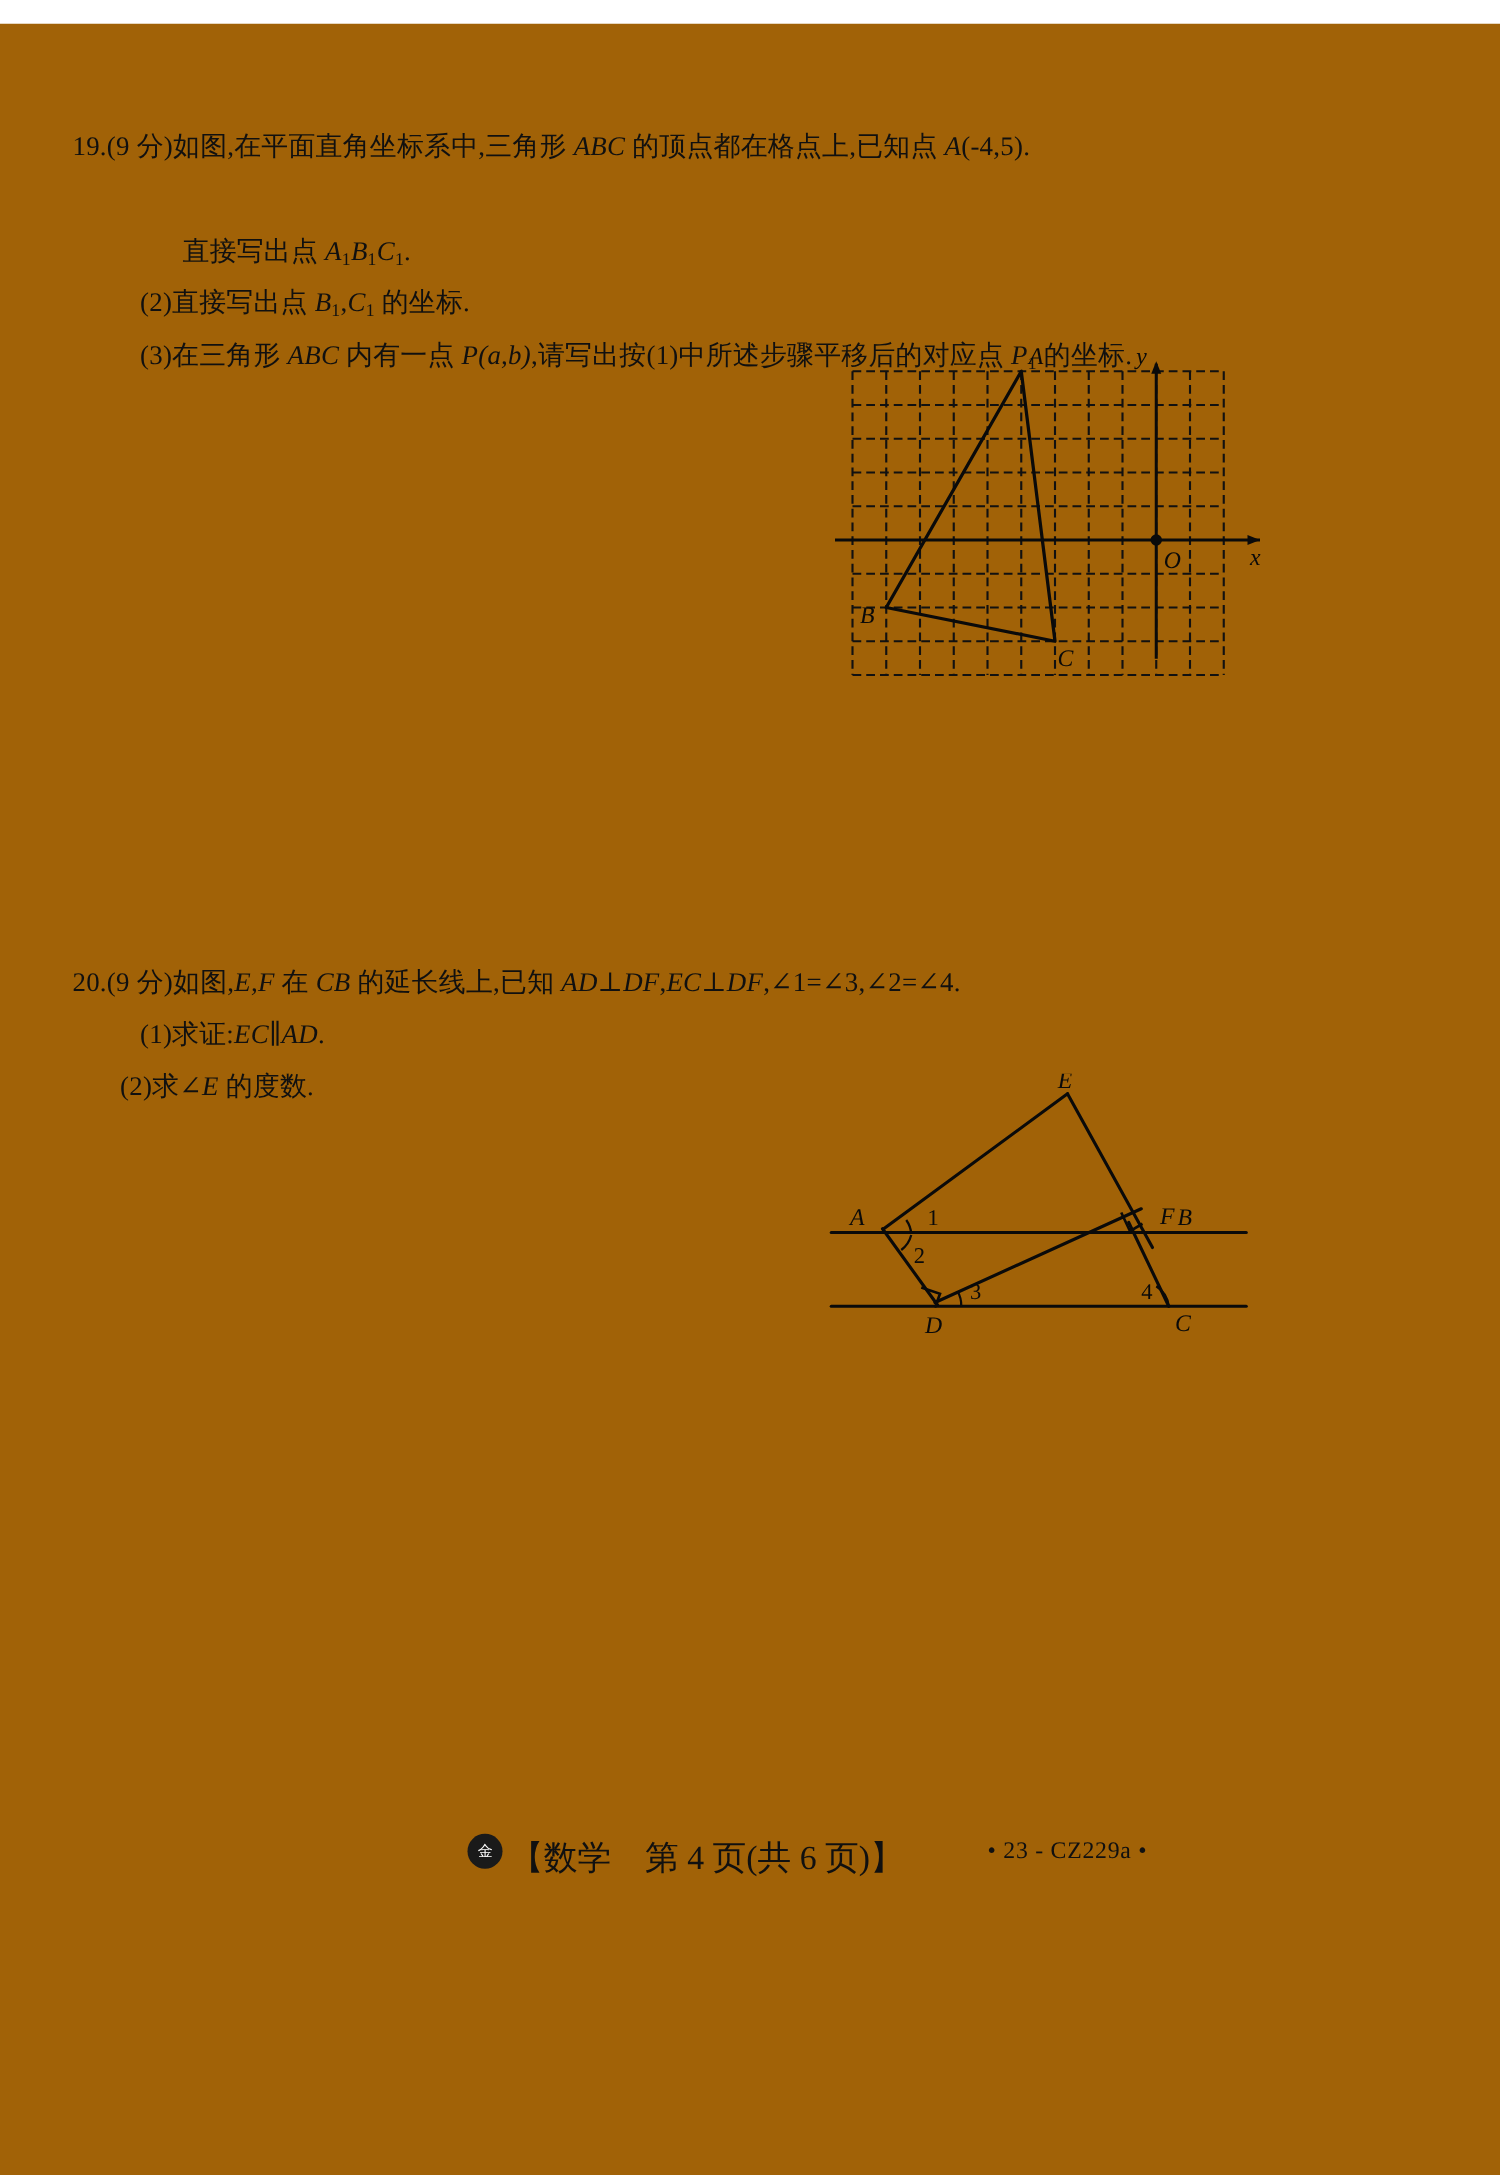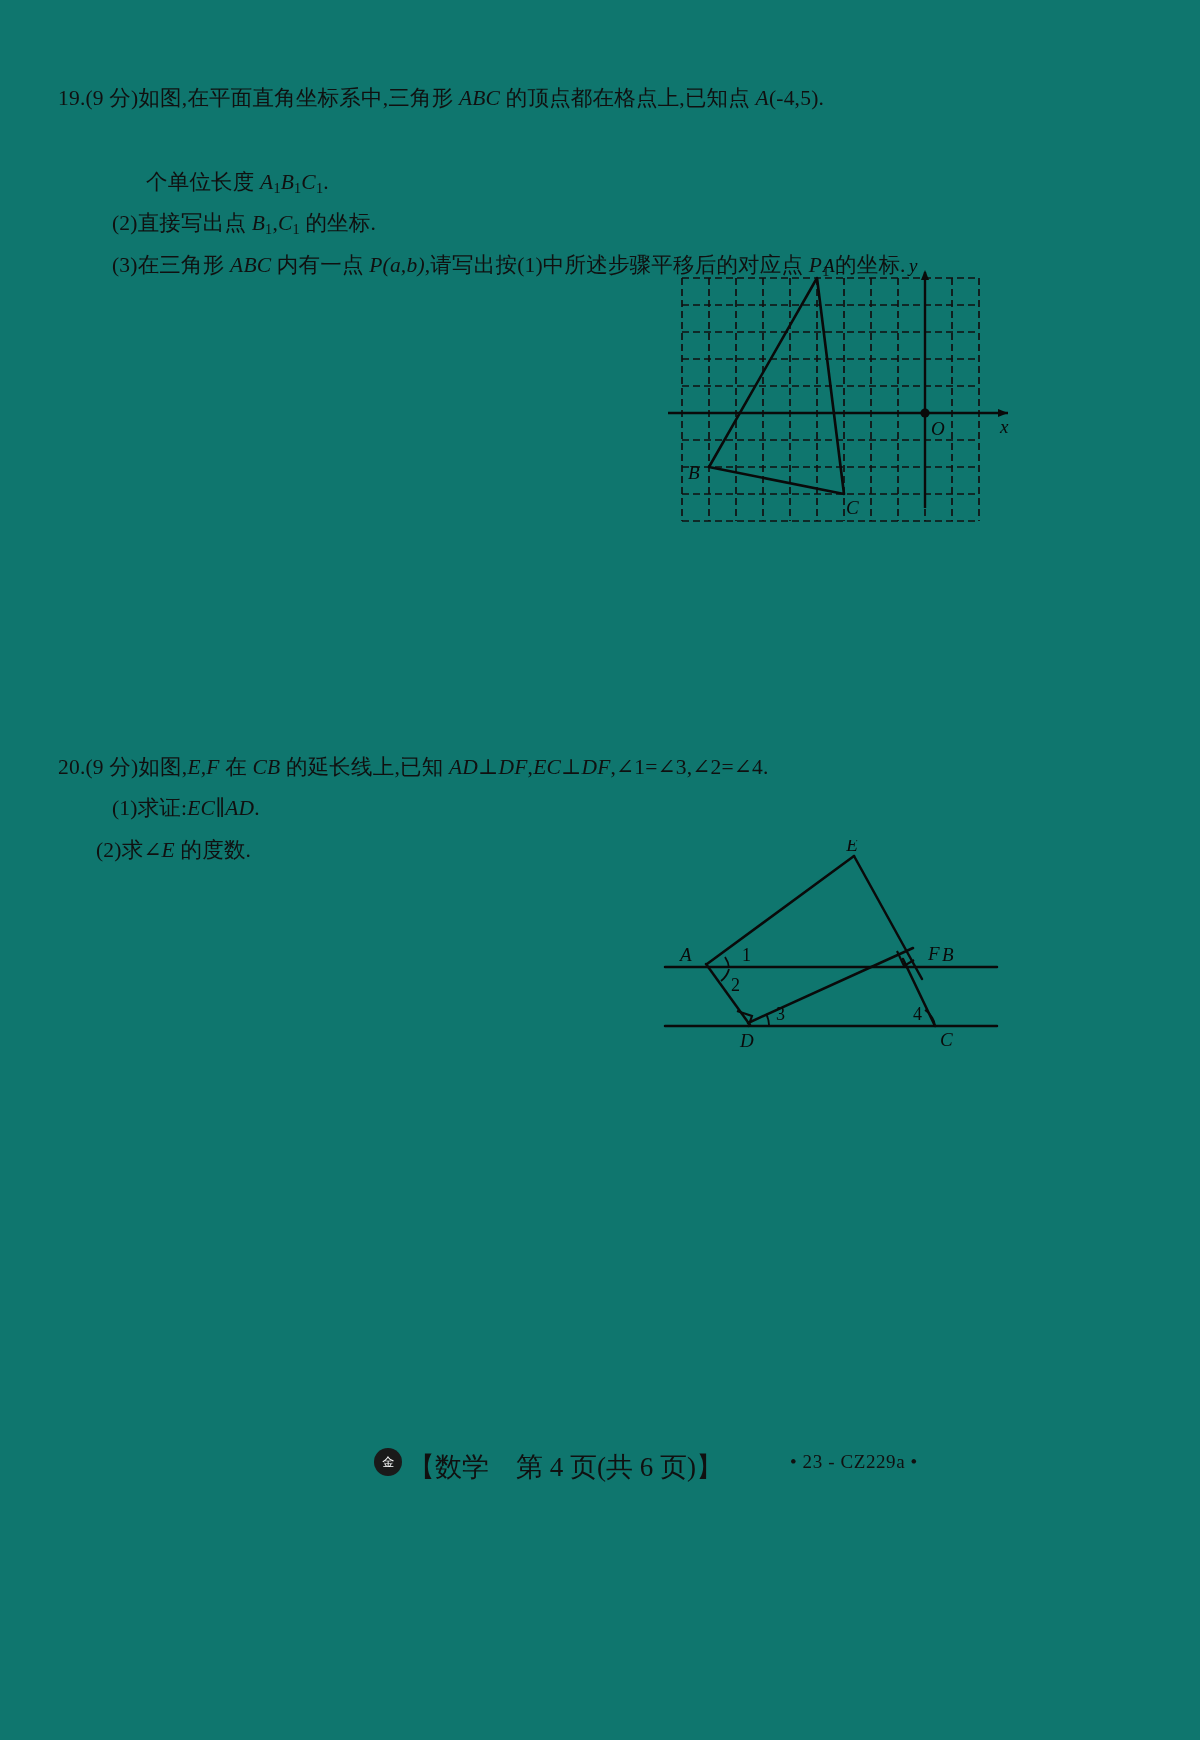--- a/index.html
+++ b/index.html
@@ -11,21 +11,22 @@
     width: 1200px;
     height: 1740px;
     position: relative;
     font-family: "Liberation Serif", "DejaVu Serif", serif;
     color: #101010;
     overflow: hidden;
   }
   .page {
     position: absolute;
     inset: 0;
-    background: #0f766e;
+    background: #a16207;
+    margin-top: 19px;
   }
 
   
   .qline {
     position: absolute;
     font-size: 21.5px;
     line-height: 1.0;
     white-space: nowrap;
     letter-spacing: 0.2px;
   }
@@ -137,21 +138,21 @@
 <body>
 
 <div class="page">
 
   <div class="qline" id="p19-l1">
     <span class="cn">19.(9 分)如图,在平面直角坐标系中,三角形 </span><span class="mi">ABC</span><span class="cn"> 的顶点都在格点上,已知点 </span><span class="mi">A</span><span class="mn">(-4,5).</span>
   </div>
 
 
   <div class="qline" id="p19-l3">
-    <span class="cn">个单位长度 </span><span class="mi">A</span><span class="sub">1</span><span class="mi">B</span><span class="sub">1</span><span class="mi">C</span><span class="sub">1</span><span class="cn">.</span>
+    <span class="cn">直接写出点 </span><span class="mi">A</span><span class="sub">1</span><span class="mi">B</span><span class="sub">1</span><span class="mi">C</span><span class="sub">1</span><span class="cn">.</span>
   </div>
 
   <div class="qline" id="p19-l4">
     <span class="cn">(2)直接写出点 </span><span class="mi">B</span><span class="sub">1</span><span class="mn">,</span><span class="mi">C</span><span class="sub">1</span><span class="cn"> 的坐标.</span>
   </div>
 
   <div class="qline" id="p19-l5">
     <span class="cn">(3)在三角形 </span><span class="mi">ABC</span><span class="cn"> 内有一点 </span><span class="mi">P</span><span class="mi">(a,b)</span><span class="cn">,请写出按(1)中所述步骤平移后的对应点 </span><span class="mi">P</span><span class="sub">1</span><span class="cn"> 的坐标.</span>
   </div>
 

